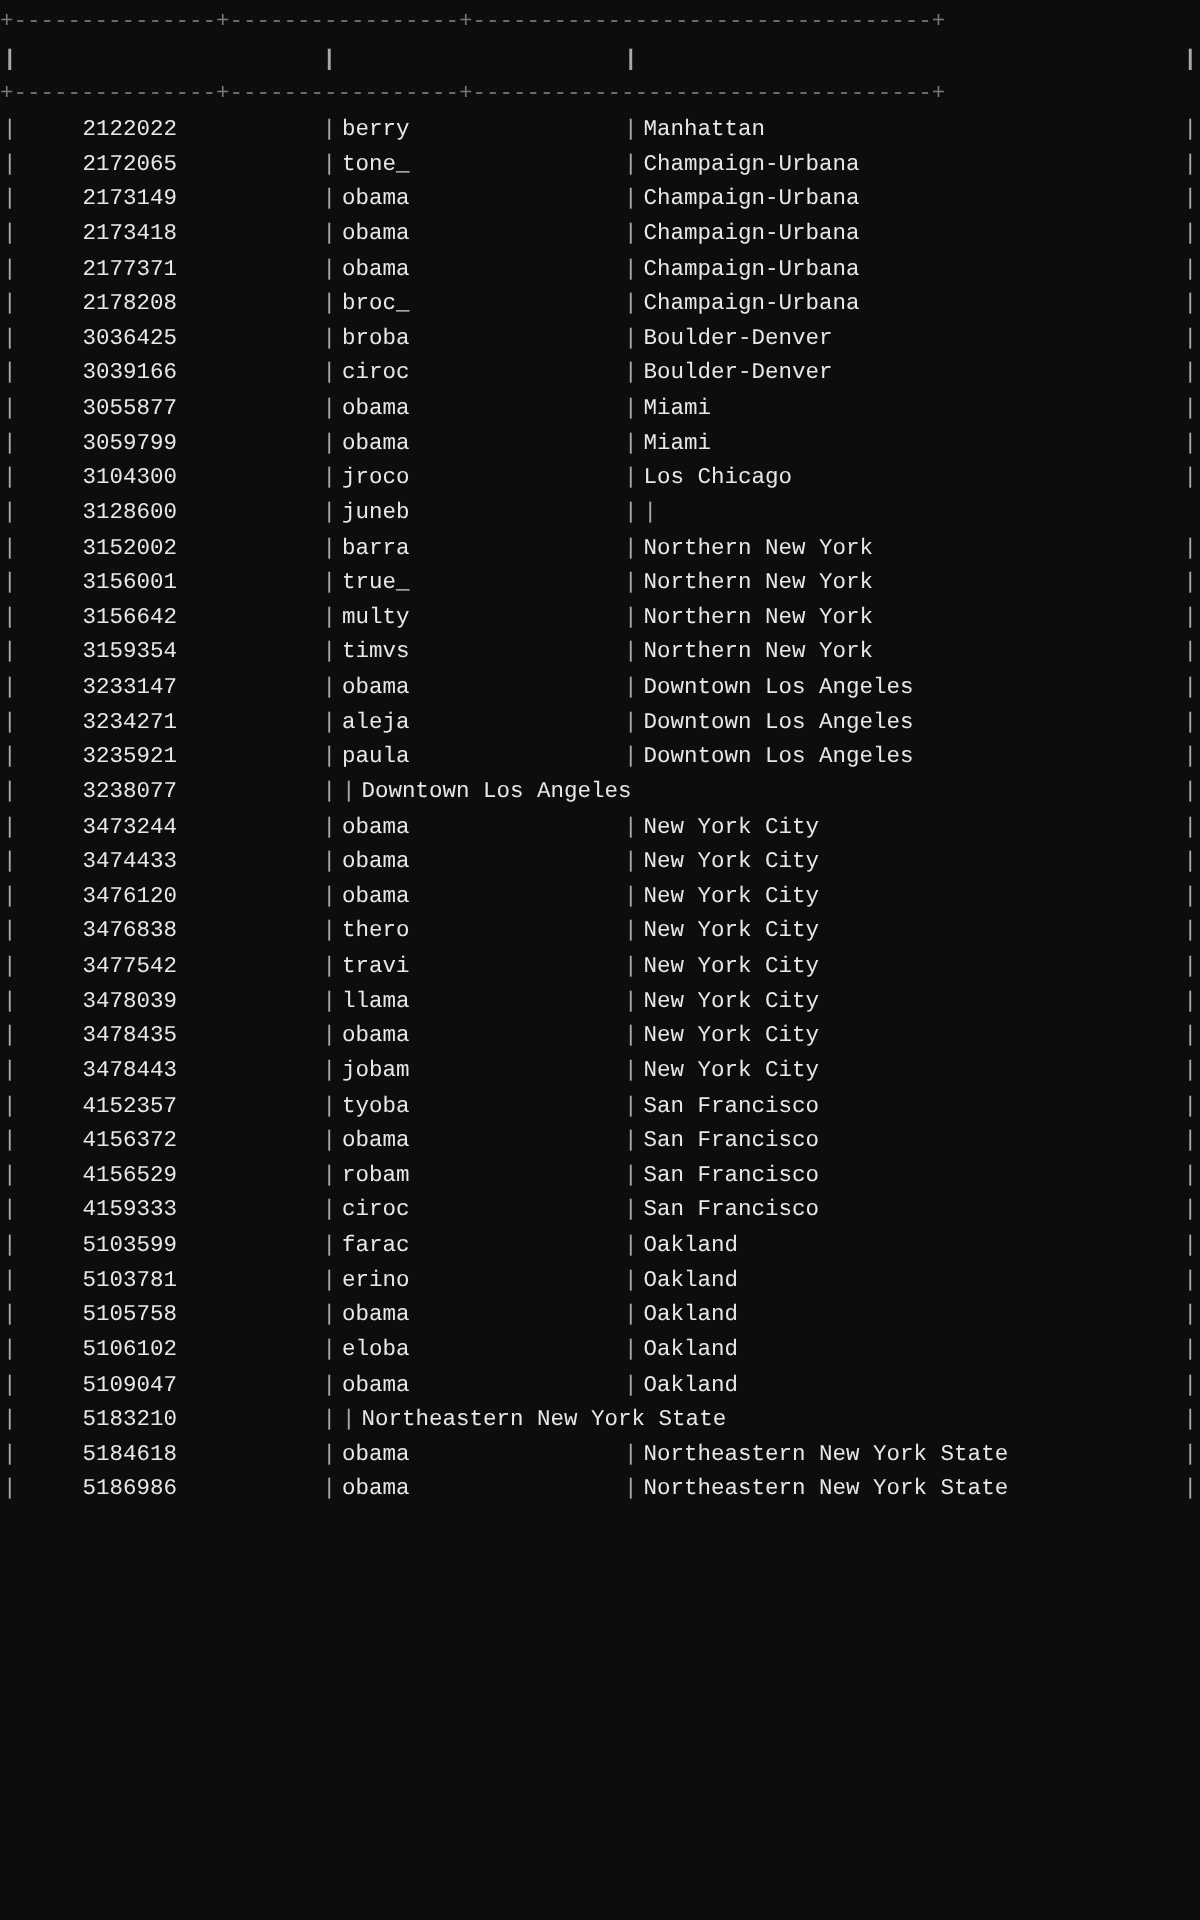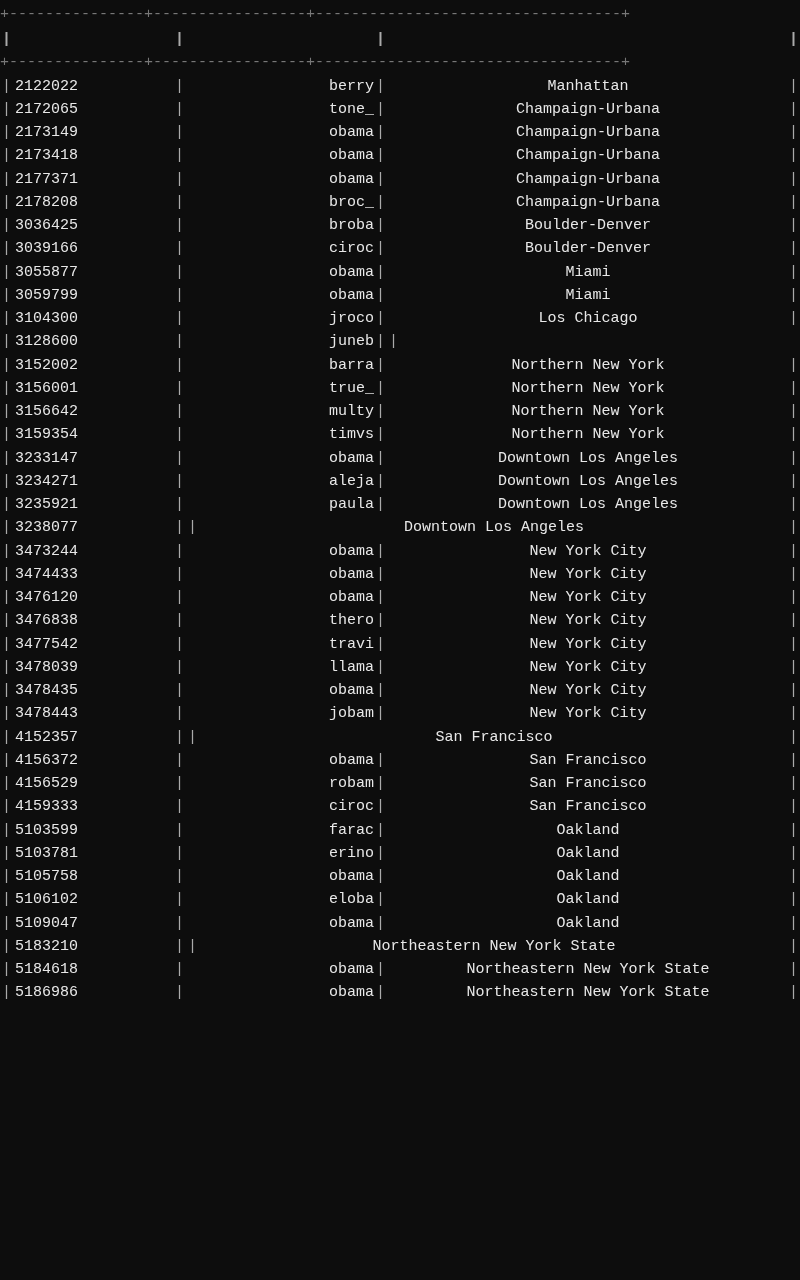--- a/index.html
+++ b/index.html
@@ -36,39 +36,38 @@
       flex-shrink: 0;
     }
 
     .col-phone {
       width: 160px;
       min-width: 160px;
       overflow: hidden;
       text-overflow: clip;
       white-space: nowrap;
       padding-left: 2px;
+      margin-left: 40px;
     }
 
     .col-username {
       width: 188px;
       min-width: 188px;
       overflow: hidden;
       text-overflow: clip;
       white-space: nowrap;
       padding-left: 2px;
-      text-align: right;
     }
 
     .col-region {
       flex: 1;
       overflow: hidden;
       text-overflow: clip;
       white-space: nowrap;
       padding-left: 2px;
-      text-align: center;
     }
 
     .blur-text {
       filter: blur(4px);
       display: inline-block;
     }
 
     .header-row {
       display: flex;
       align-items: center;
@@ -344,20 +343,21 @@
       <span class="col-sep">|</span>
       <span class="col-username">jobam<span class="blur-text">         </span></span>
       <span class="col-sep">|</span>
       <span class="col-region">New York City</span>
       <span class="col-sep">|</span>
     </div>
       <div class="table-row-line">
       <span class="col-sep">|</span>
       <span class="col-phone">4152357<span class="blur-text">    </span></span>
       <span class="col-sep">|</span>
+      <span class="col-username">tyoba<span class="blur-text">         </span></span>
       <span class="col-sep">|</span>
       <span class="col-region">San Francisco</span>
       <span class="col-sep">|</span>
     </div>
       <div class="table-row-line">
       <span class="col-sep">|</span>
       <span class="col-phone">4156372<span class="blur-text">    </span></span>
       <span class="col-sep">|</span>
       <span class="col-username">obama<span class="blur-text">              </span></span>
       <span class="col-sep">|</span>

